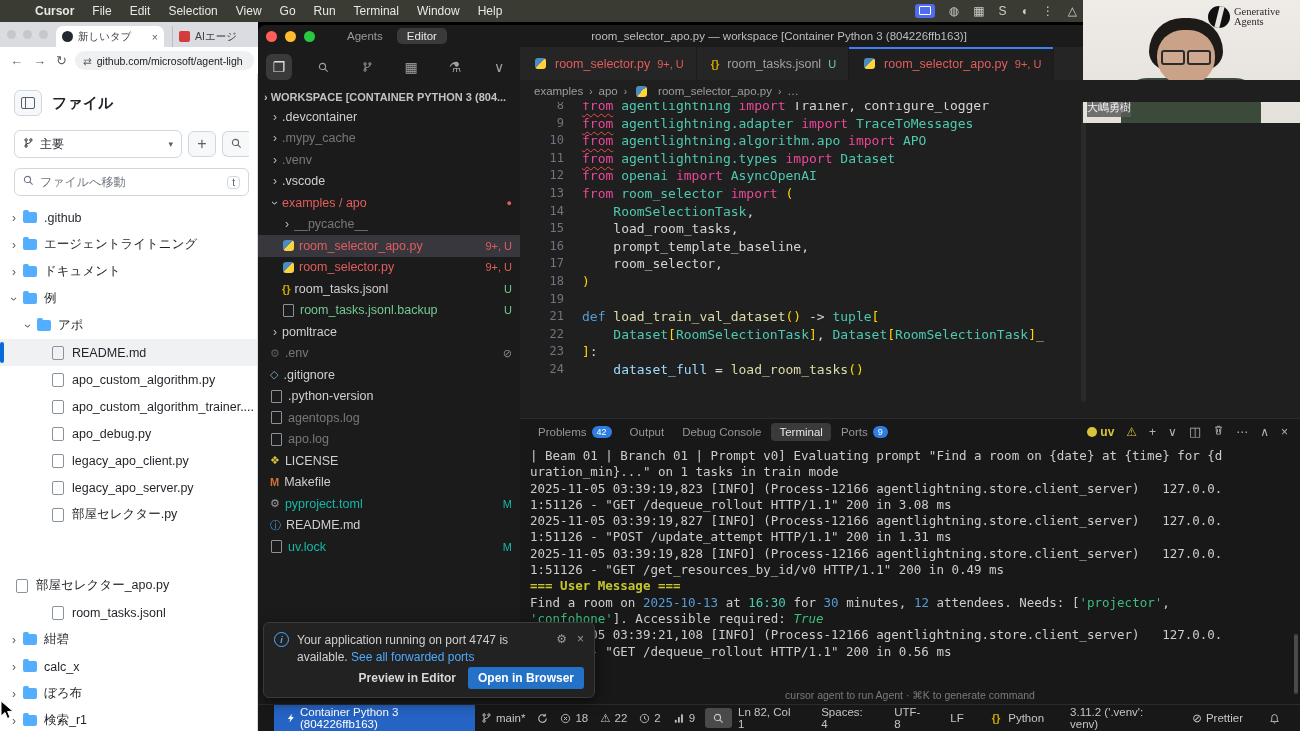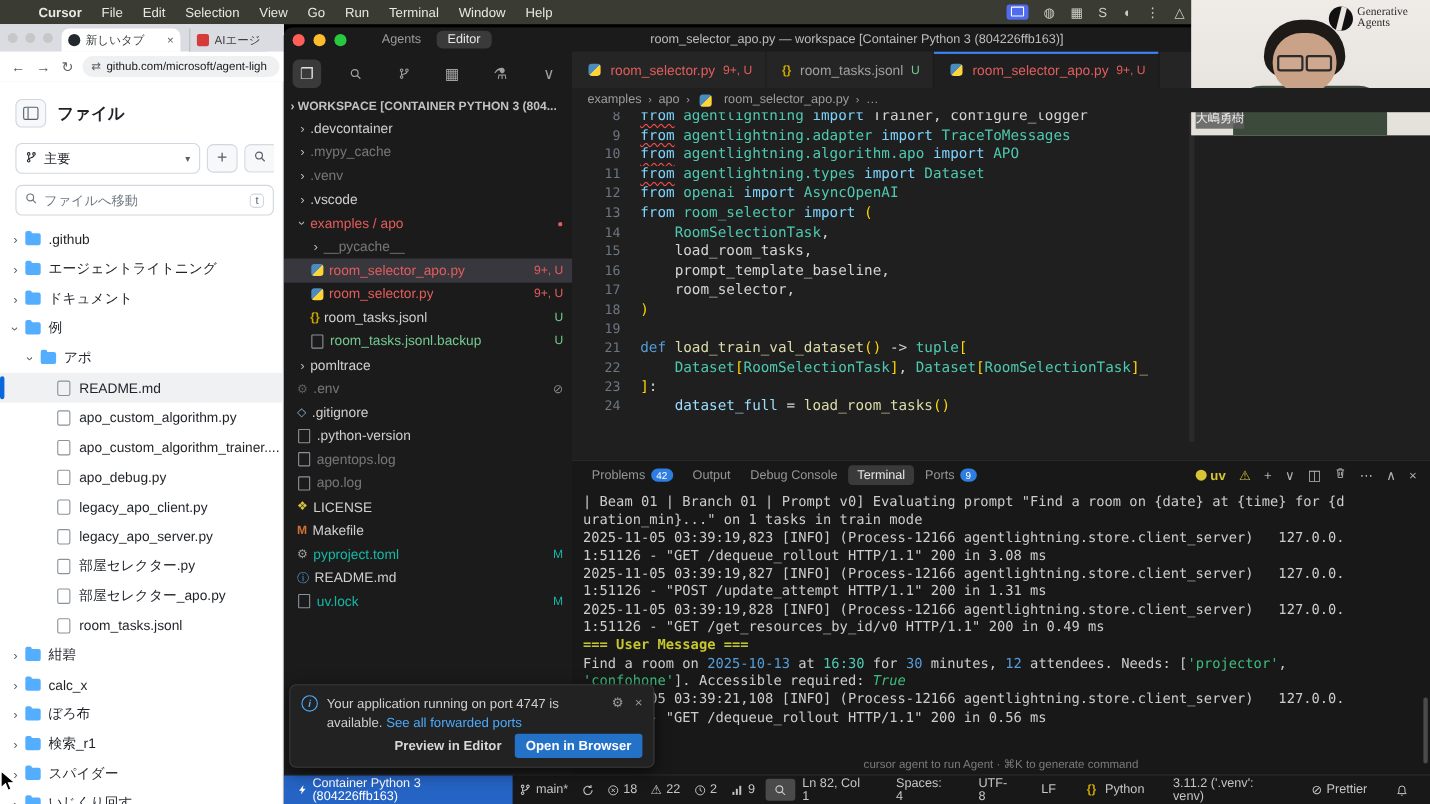--- a/index.html
+++ b/index.html
@@ -89,21 +89,21 @@
   #ed-tabs{height:33px;background:#252525;display:flex;}
   .ed-tab{display:flex;align-items:center;padding:0 12px;font-size:12.5px;color:#a0a0a0;background:#252525;
     border-right:1px solid #1b1b1b;position:relative;white-space:nowrap;}
   .ed-tab.active{background:#1f1f1f;}
   .ed-tab.active:before{content:"";position:absolute;left:0;right:0;top:0;height:2px;background:#3b82f6;}
   .ed-tab .badge{margin-left:7px;font-size:11px;}
   #breadcrumb{height:22px;display:flex;align-items:center;font-size:11.5px;color:#9d9d9d;padding-left:14px;gap:6px;background:#1f1f1f;position:relative;z-index:2;}
   #code{position:absolute;left:0;top:50px;right:0;bottom:0;font-family:"DejaVu Sans Mono",monospace;font-size:13px;overflow:hidden;}
   .cl{height:17.6px;line-height:17.6px;white-space:pre;display:flex;}
   .cl .ln{width:44px;text-align:right;color:#6e7681;flex:0 0 auto;padding-right:18px;font-size:12px;}
-  .ck{color:#7dd3fc;text-align:right;} .ct{color:#4ec9b0;} .cd{color:#d4d4d4;} .cf{color:#dcdcaa;} .cb{color:#569cd6;}
+  .ck{color:#ec4899;text-align:right;} .ct{color:#4ec9b0;} .cd{color:#d4d4d4;} .cf{color:#dcdcaa;} .cb{color:#569cd6;}
   .cv{color:#9cdcfe;} .cp{color:#ffd700;} .cu{color:#e2c08d;}
   .sq{text-decoration:underline wavy #f14c4c 1px;text-underline-offset:3px;}
   #ed-scroll{position:absolute;right:214px;top:55px;width:5px;height:300px;background:#333;border-radius:3px;opacity:.55;}
 
   
   #panel{position:absolute;left:262px;top:393px;right:0;bottom:26px;background:#181818;border-top:1px solid #2b2b2b;}
   #panel-head{height:25px;display:flex;align-items:center;font-size:11.5px;color:#969696;padding-left:10px;gap:2px;}
   .ptab{display:flex;align-items:center;gap:5px;padding:3px 8px;border-radius:4px;}
   .ptab.active{color:#e7e7e7;background:#3a3a3a;}
   .pbadge{background:#2e7de0;color:#fff;border-radius:8px;font-size:9px;padding:1px 5px;}
@@ -113,21 +113,21 @@
   .warn-y{color:#d8c537;}
   #term{position:absolute;left:10px;top:29px;right:6px;font-family:"DejaVu Sans Mono",monospace;font-size:12.5px;}
   .trow{height:16.3px;line-height:16.3px;white-space:pre;overflow:hidden;}
   .tw{color:#cccccc;} .ty{color:#c6c62e;font-weight:bold;} .tb{color:#569cd6;} .tc{color:#4ec9b0;}
   .tg{color:#3dbd7d;} .tgi{color:#3dbd7d;font-style:italic;}
   #hint{position:absolute;left:0;right:0;bottom:4px;text-align:center;font-size:10.5px;color:#7a7a7a;}
   #term-scroll{position:absolute;right:2px;top:215px;width:4px;height:60px;background:#4a4a4a;border-radius:2px;}
 
   
   #statusbar{position:absolute;left:0;right:0;bottom:0;height:26px;background:#181818;border-top:1px solid #2b2b2b;
-    display:flex;align-items:center;font-size:11.5px;color:#c5c5c5;}
+    display:flex;align-items:center;font-size:11.5px;color:#c5c5c5;padding-left:16px;}
   #sb-left{display:flex;align-items:center;height:100%;}
   #sb-right{margin-left:auto;display:flex;align-items:center;gap:14px;padding-right:14px;height:100%;}
   .sb-item{display:flex;align-items:center;gap:4px;padding:0 6px;height:100%;}
   .sb-item.remote{background:#2563c4;color:#fff;padding:0 12px;font-size:11.5px;}
   .sb-item.boxed{background:#4a4a4a;margin-left:4px;height:20px;border-radius:3px;padding:0 8px;}
   .sb-item svg{display:block;}
 
   
   #toast{position:absolute;left:5px;top:597px;width:330px;height:74px;background:#222223;border:1px solid #3a3a3a;
     border-radius:6px;box-shadow:0 4px 14px rgba(0,0,0,.55);font-size:12px;color:#cfcfcf;z-index:5;}
@@ -304,21 +304,21 @@
           <div class="gh-row" style="padding-left: 36px;">
             <span style="width: 12px;"></span>
             <span class="gh-file"></span>
             <span>legacy_apo_server.py</span>
           </div>
           <div class="gh-row" style="padding-left: 36px;">
             <span style="width: 12px;"></span>
             <span class="gh-file"></span>
             <span>部屋セレクター.py</span>
           </div>
-          <div class="gh-row" style="padding-left: 36px;">
+          <div class="gh-row" style=" margin-top: 44px;">
             <span style="width: 12px;"></span>
             <span class="gh-file"></span>
             <span>部屋セレクター_apo.py</span>
           </div>
           <div class="gh-row" style="padding-left: 36px;">
             <span style="width: 12px;"></span>
             <span class="gh-file"></span>
             <span>room_tasks.jsonl</span>
           </div>
           <div class="gh-row" style="padding-left: 8px;">

